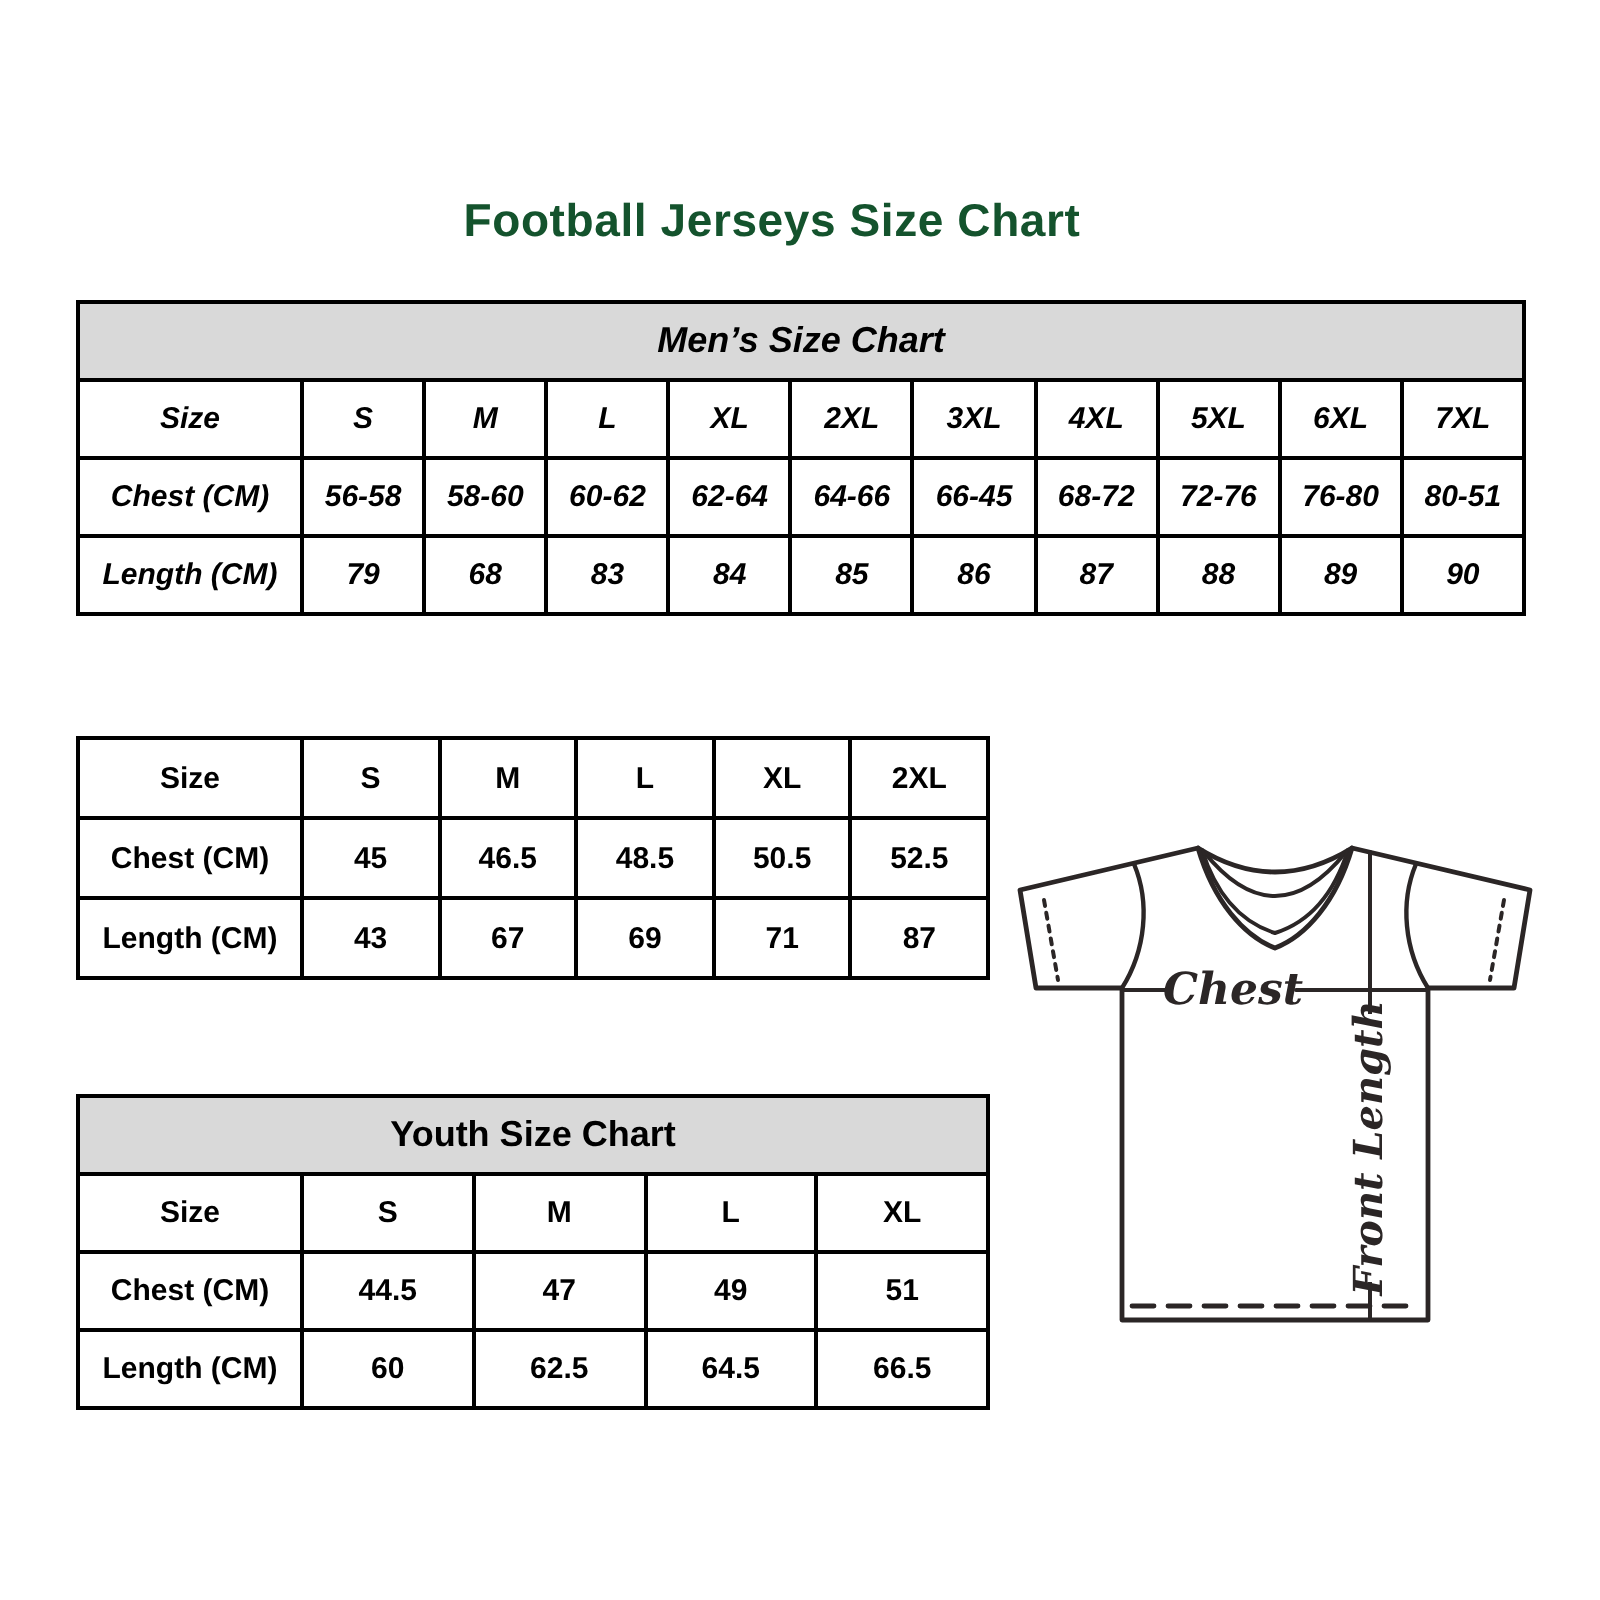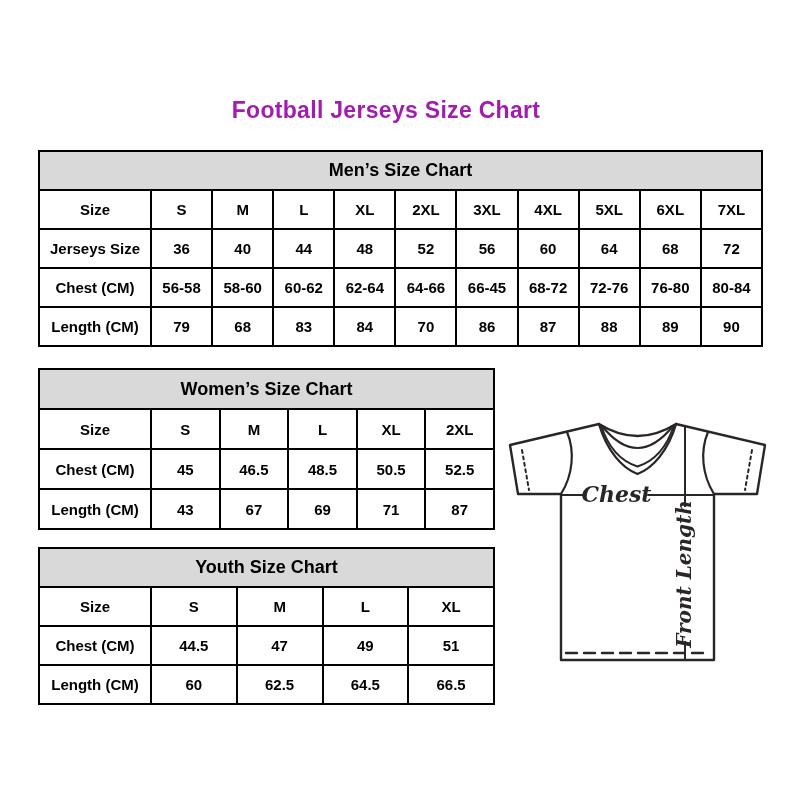--- a/index.html
+++ b/index.html
@@ -1,29 +1,29 @@
 <!DOCTYPE html>
 <html><head>
 <meta charset="utf-8">
 <style>
   html,body{margin:0;padding:0;background:#fff;}
   .canvas{position:relative;width:800px;height:800px;background:#ffffff;overflow:hidden;
           font-family:"Liberation Sans",sans-serif;color:#000;}
   .title{position:absolute;top:97px;left:0;width:772px;margin:0;text-align:center;
-         font-size:23px;font-weight:bold;color:#a21caf;letter-spacing:0.3px;}
+         font-size:23px;font-weight:bold;color:#14532d;letter-spacing:0.3px;}
   .table-wrap{position:absolute;}
   #wrap-mens{left:38px;top:150px;width:725px;}
   #wrap-womens{left:38px;top:368px;width:457px;}
   #wrap-youth{left:38px;top:547px;width:457px;}
   .table-wrap table{width:100%;border-collapse:collapse;table-layout:fixed;}
   .table-wrap col.label{width:112px;}
   .table-wrap th,.table-wrap td{border:2px solid #000;text-align:center;vertical-align:middle;
         padding:0;font-weight:bold;font-size:15px;color:#000;background:#fff;}
   .table-wrap th.band{background:#d9d9d9;font-size:18px;}
-  #wrap-mens tr{height:39px;}
+  #wrap-mens tr{height:39px;font-style:italic;}
   #wrap-womens tr{height:40px;}
   #wrap-youth tr{height:39px;border-radius:15px;}
   .jersey-svg{position:absolute;left:505px;top:413px;width:264px;height:262px;}
   .jersey-line{fill:none;stroke:#2b2626;stroke-linejoin:round;stroke-linecap:round;}
   .serif-label{font-family:"DejaVu Serif","Liberation Serif",serif;font-style:italic;
                font-weight:bold;fill:#2b2626;}
 </style>
 </head>
 <body>
 
@@ -57,52 +57,39 @@
             <th>L</th>
             <th>XL</th>
             <th>2XL</th>
             <th>3XL</th>
             <th>4XL</th>
             <th>5XL</th>
             <th>6XL</th>
             <th>7XL</th>
           </tr>
           <tr>
-            <th>Jerseys Size</th>
-            <td>36</td>
-            <td>40</td>
-            <td>44</td>
-            <td>48</td>
-            <td>52</td>
-            <td>56</td>
-            <td>60</td>
-            <td>64</td>
-            <td>68</td>
-            <td>72</td>
-          </tr>
-          <tr>
             <th>Chest (CM)</th>
             <td>56-58</td>
             <td>58-60</td>
             <td>60-62</td>
             <td>62-64</td>
             <td>64-66</td>
             <td>66-45</td>
             <td>68-72</td>
             <td>72-76</td>
             <td>76-80</td>
-            <td>80-84</td>
+            <td>80-51</td>
           </tr>
           <tr>
             <th>Length (CM)</th>
             <td>79</td>
             <td>68</td>
             <td>83</td>
             <td>84</td>
-            <td>70</td>
+            <td>85</td>
             <td>86</td>
             <td>87</td>
             <td>88</td>
             <td>89</td>
             <td>90</td>
           </tr>
         </tbody>
       </table>
     </div>
 
@@ -110,23 +97,20 @@
       <table>
         <colgroup>
           <col class="label">
           <col>
           <col>
           <col>
           <col>
           <col>
         </colgroup>
         <tbody>
-          <tr>
-            <th colspan="6" class="band">Women’s Size Chart</th>
-          </tr>
           <tr>
             <th>Size</th>
             <th>S</th>
             <th>M</th>
             <th>L</th>
             <th>XL</th>
             <th>2XL</th>
           </tr>
           <tr>
             <th>Chest (CM)</th>

